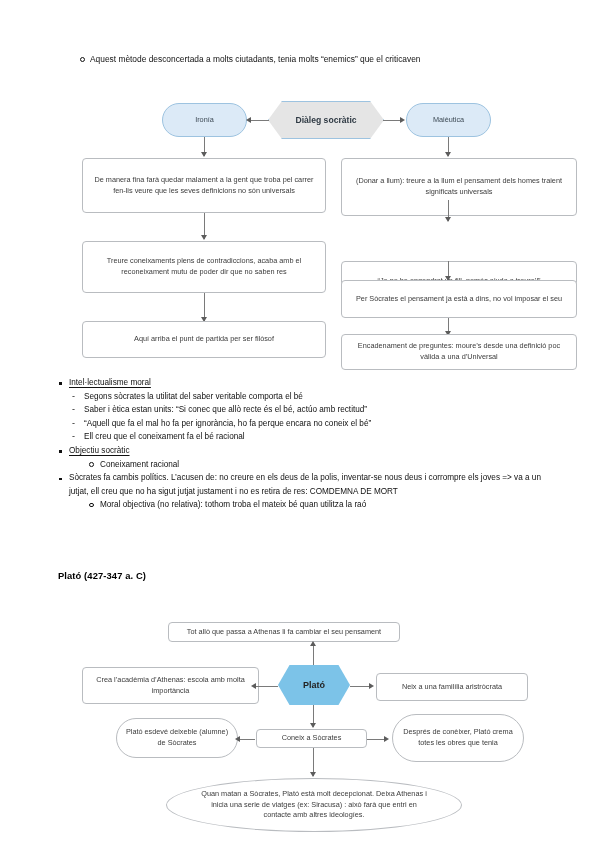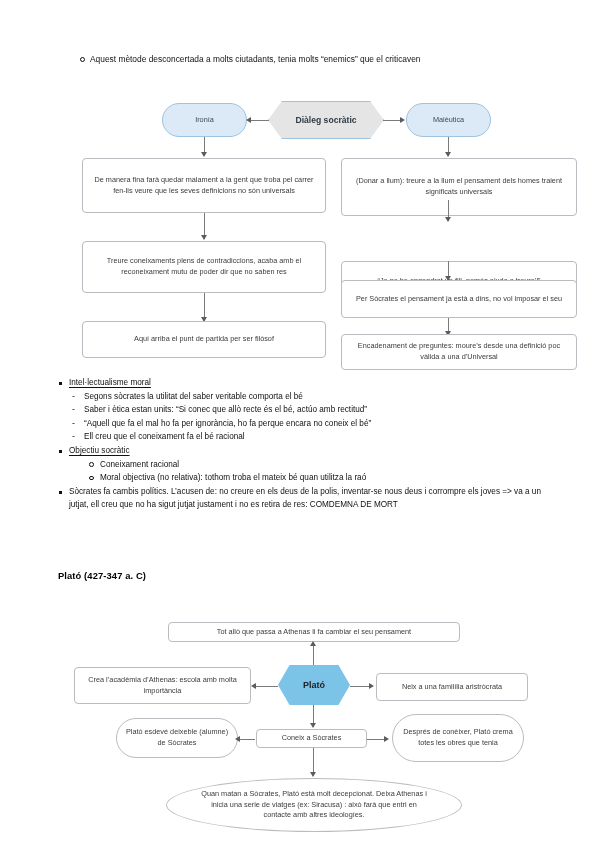--- a/index.html
+++ b/index.html
@@ -184,42 +184,42 @@
         <span class="txt">Ell creu que el coneixament fa el bé racional</span>
       </div>
       <div class="li lvl1">
         <span class="mk"><span class="dot-sq"></span></span>
         <span class="txt uline">Objectiu socràtic</span>
       </div>
       <div class="li lvl3">
         <span class="mk"><span class="ring"></span></span>
         <span class="txt">Coneixament racional</span>
       </div>
+      <div class="li lvl1">
+        <span class="mk"><span class="dot-sq"></span></span>
+        <span class="txt">Sòcrates fa cambis polítics. L’acusen de: no creure en els deus de la polis, inventar-se nous deus i corrompre els joves =&gt; va a un jutjat, ell creu que no ha sigut jutjat justament i no es retira de res: COMDEMNA DE MORT</span>
+      </div>
       <div class="li lvl3">
         <span class="mk"><span class="ring"></span></span>
         <span class="txt">Moral objectiva (no relativa): tothom troba el mateix bé quan utilitza la raó</span>
       </div>
-      <div class="li lvl1">
-        <span class="mk"><span class="dot-sq"></span></span>
-        <span class="txt">Sòcrates fa cambis polítics. L’acusen de: no creure en els deus de la polis, inventar-se nous deus i corrompre els joves =&gt; va a un jutjat, ell creu que no ha sigut jutjat justament i no es retira de res: COMDEMNA DE MORT</span>
-      </div>
     </div>
 
   <div class="plato-head">Plató  (427-347 a. C)</div>
 
   <div>
 
-    <div class="node rect" style="left:168px; top:622px; width:292px; height:20px;">Tot allò que passa a Athenas li fa cambiar el seu pensament</div>
+    <div class="node rect" style="left:168px; top:622px; width:232px; height:20px;">Tot allò que passa a Athenas li fa cambiar el seu pensament</div>
 
     <div class="ln v" style="left:313px; top:643px; height:22px;"></div>
     <div class="arw up" style="left:310px; top:641px;"></div>
 
     <div class="node hexa-strong" style="left:278px; top:665px; width:72px; height:40px;">Plató</div>
 
-    <div class="node rect" style="left:74px; top:667px; width:177px; height:37px;">Crea l’acadèmia d’Athenas: escola amb molta importància</div>
+    <div class="node rect" style="left:82px; top:667px; width:177px; height:37px;">Crea l’acadèmia d’Athenas: escola amb molta importància</div>
     <div class="ln h" style="left:256px; top:685.5px; width:22px;"></div>
     <div class="arw left" style="left:251px; top:683px;"></div>
 
     <div class="node rect" style="left:376px; top:673px; width:152px; height:28px;">Neix a una familília aristròcrata</div>
     <div class="ln h" style="left:350px; top:685.5px; width:21px;"></div>
     <div class="arw right" style="left:369px; top:683px;"></div>
 
     <div class="ln v" style="left:313px; top:705px; height:22px;"></div>
     <div class="arw down" style="left:310px; top:723px;"></div>
 

